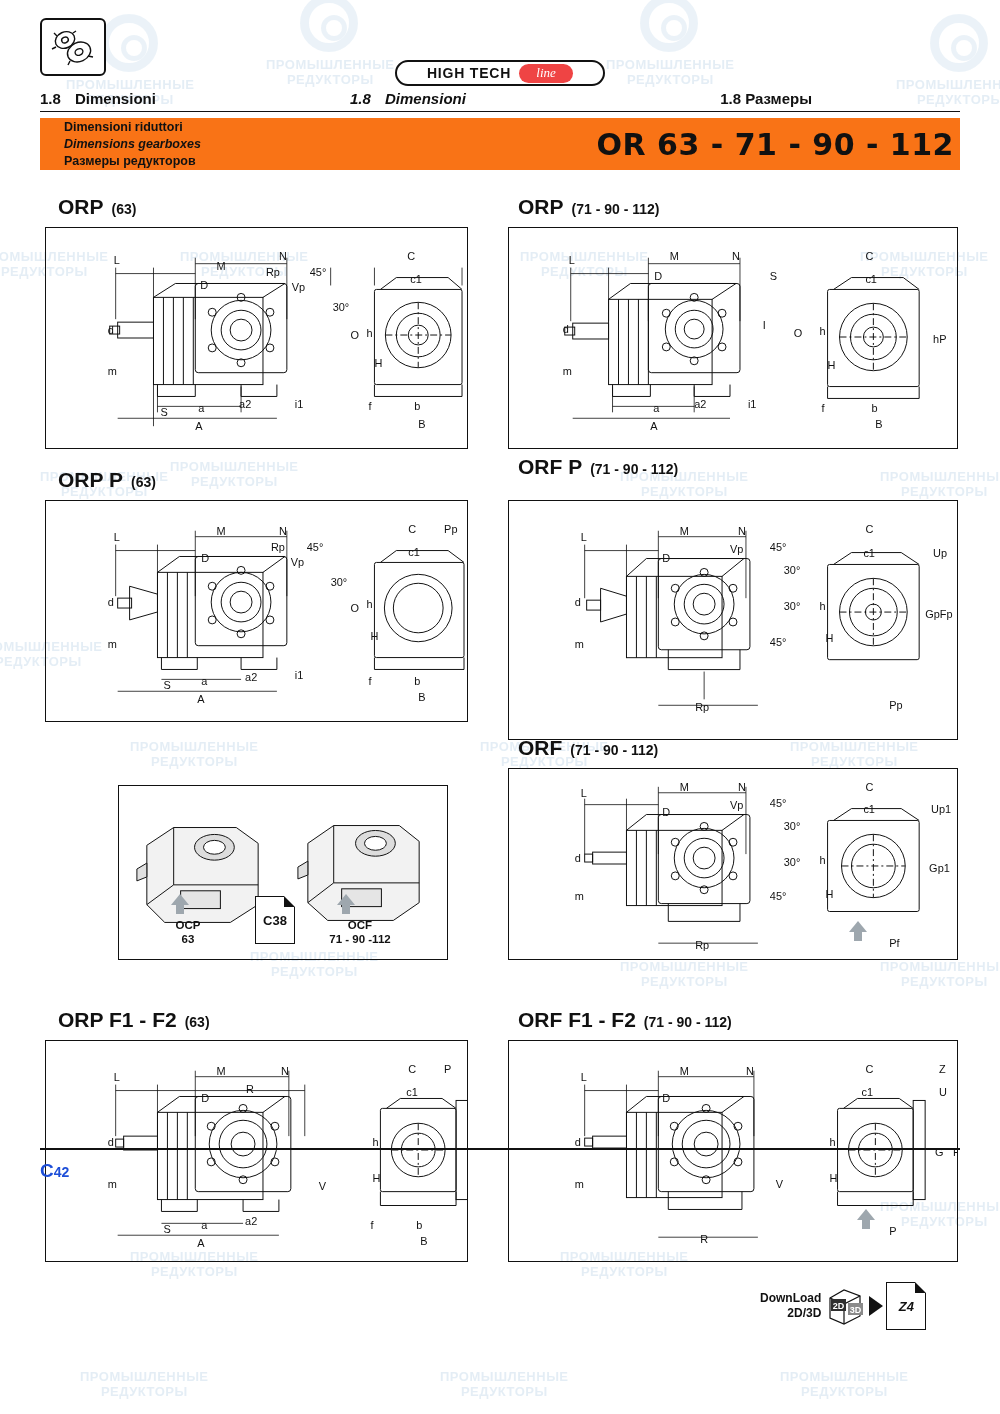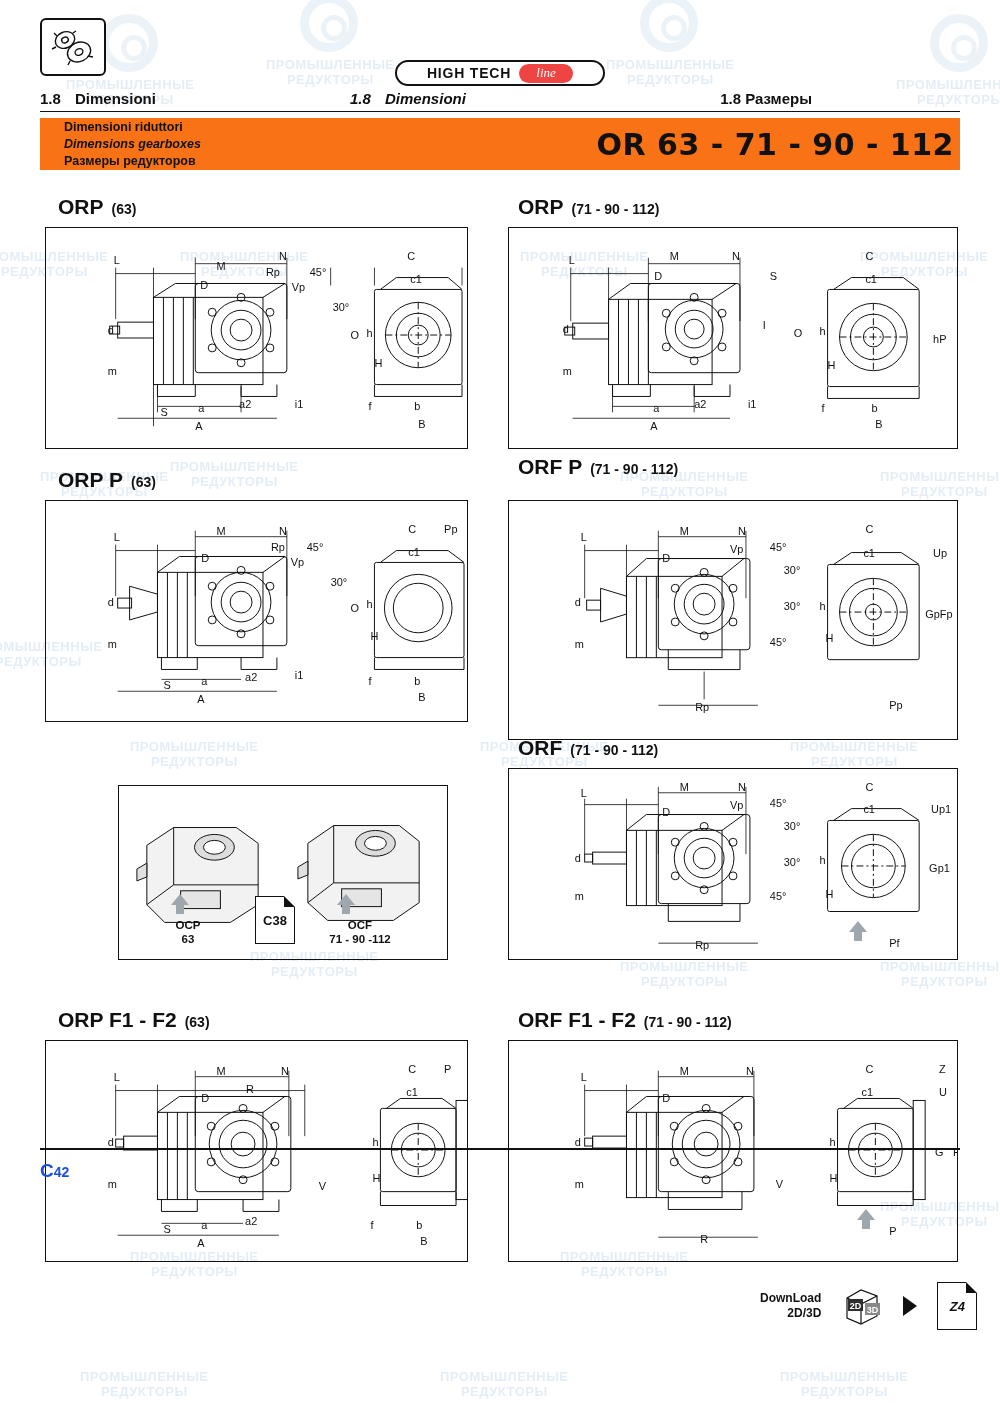--- a/index.html
+++ b/index.html
@@ -160,21 +160,21 @@
   }
   .arrow-up:after{
     content:"";
     position:absolute; left:-4px; top:11px;
     width:8px; height:9px; background:#9ea7ae;
   }
 
   
   .dl {
     position: absolute;
-    display:flex; align-items:center; gap:20px;
+    display:flex; align-items:center; gap:3px;
   }
   .dl-text { font-size: 12px; font-weight: bold; text-align:right; line-height:1.25; color:#111;}
   .cube {
     width: 42px; height: 40px;
     position: relative;
   }
   .dl-arrow {
     width:0;height:0;
     border-top:10px solid transparent;
     border-bottom:10px solid transparent;

